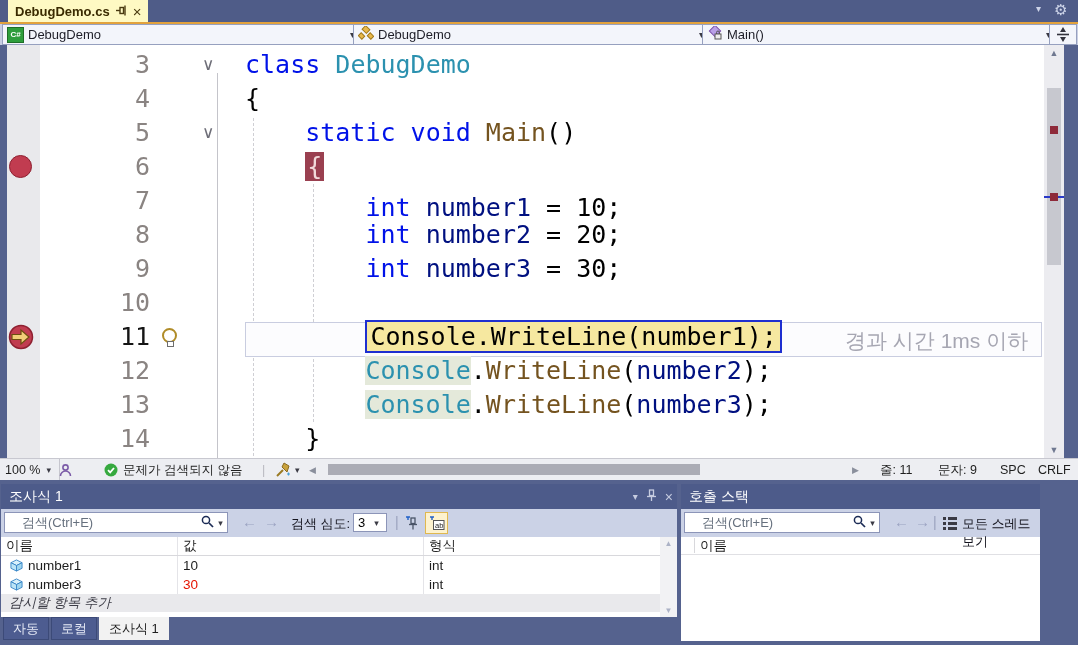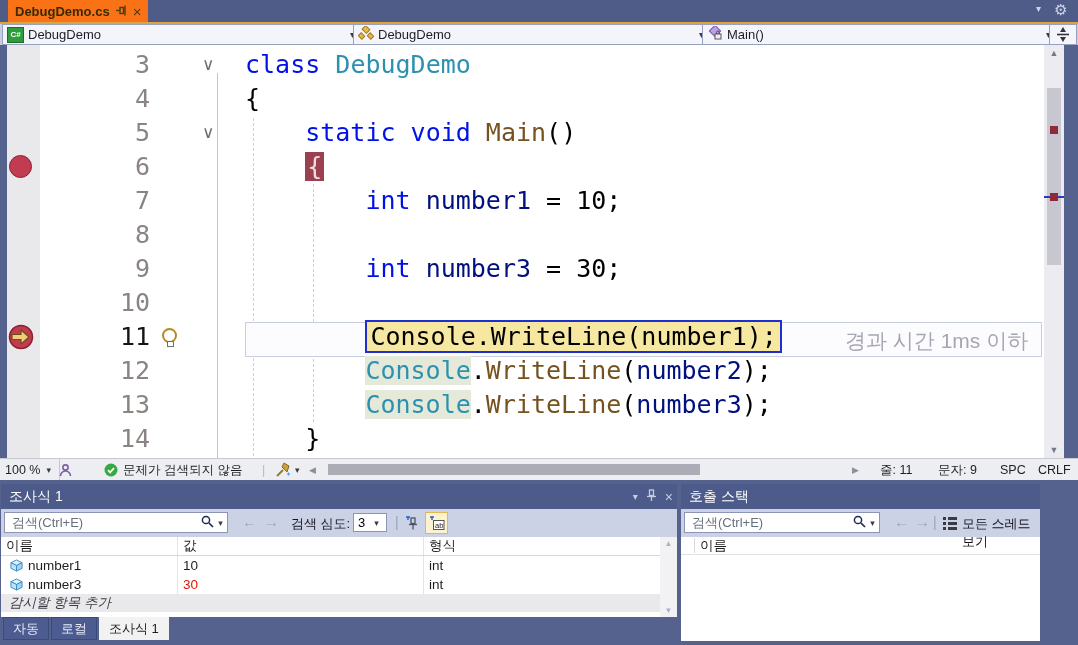--- a/index.html
+++ b/index.html
@@ -1,21 +1,21 @@
 <!DOCTYPE html>
 <html><head>
 <meta charset="utf-8">
 <style>
   html,body{margin:0;padding:0;width:1078px;height:645px;overflow:hidden;
     font-family:"Liberation Sans",sans-serif;-webkit-font-smoothing:antialiased;}
   #app{position:relative;width:1078px;height:645px;background:#55628E;}
 
   
   #tabstrip{position:absolute;left:0;top:0;width:1078px;height:22px;background:#4F5C88;}
-  #doctab{position:absolute;left:8px;top:0;height:22px;background:#f97316;display:flex;
+  #doctab{position:absolute;left:8px;top:0;height:22px;background:#fef9c3;display:flex;
     align-items:center;gap:6px;padding:0 7px;}
   #doctab .t{font-size:13px;font-weight:bold;color:#3A2A00;}
   #doctab .ic{color:#4A3A10;font-size:12px;line-height:1;}
   #accentline{position:absolute;left:0;top:22px;width:1078px;height:2px;background:#E2A23C;}
   .topright{position:absolute;top:3px;font-size:13px;color:#CDD4E8;}
 
   
   #navbar{position:absolute;left:0;top:24px;width:1078px;height:21px;background:#C9CFE3;}
   .combo{position:absolute;top:0;height:19px;background:#F3F5FB;border:1px solid #96A0BF;
     display:flex;align-items:center;gap:4px;padding:0 4px;font-size:13px;color:#1E1E28;}
@@ -79,21 +79,21 @@
   #bottom{position:absolute;left:0;top:480px;width:1078px;height:165px;background:#55628E;}
   .panel{position:absolute;background:#fff;overflow:hidden;}
   .ptitle{position:absolute;left:0;top:0;right:0;height:25px;background:#4D5B8A;color:#FFF;
     font-size:14px;display:flex;align-items:center;padding-left:8px;}
   .ptitle .ticons{position:absolute;right:4px;top:0;height:25px;display:flex;align-items:center;
     gap:8px;color:#C6CCE0;font-size:12px;}
   .ptool{position:absolute;left:0;top:25px;right:0;height:28px;background:#CBD2E6;}
   .searchwrap{position:absolute;top:3px;height:21px;background:#fff;border:1px solid #8C95B8;
     display:flex;align-items:center;box-sizing:border-box;}
   .searchwrap input{border:none;outline:none;flex:1;font-size:13px;color:#30303A;height:17px;
-    padding-left:7px;font-family:"Liberation Sans",sans-serif;background:transparent;min-width:0;}
+    padding-left:17px;font-family:"Liberation Sans",sans-serif;background:transparent;min-width:0;}
   .searchwrap input::placeholder{color:#66707E;}
   .searchwrap .dd{width:13px;text-align:center;color:#3A3A44;font-size:9px;}
   .navarr{position:absolute;top:4px;font-size:15px;color:#9BA3C2;}
   .toollbl{position:absolute;top:6px;font-size:13px;color:#14141E;}
   .minicombo{position:absolute;top:4px;width:34px;height:19px;background:#fff;
     border:1px solid #8C95B8;display:flex;align-items:center;box-sizing:border-box;font-size:13px;}
   .minicombo span{flex:1;text-align:center;}
   .minicombo .dd{font-size:9px;color:#3A3A44;padding-right:2px;}
   .tsep{position:absolute;top:5px;color:#9AA2BE;font-size:14px;}
   .toolicon{position:absolute;top:5px;width:18px;height:18px;display:flex;align-items:center;
@@ -205,22 +205,22 @@
     <div class="guide" style="left:217px;top:28px;height:385px;"></div>
     <div class="guide dash" style="left:253px;top:73px;height:338px;"></div>
     <div class="guide dash" style="left:313px;top:139px;height:238px;"></div>
     <div id="curband"></div>
     <div id="perftip">경과 시간 1ms 이하</div>
     <div id="code-lines">
         <div class="code-row"><span class="ln">3</span><span class="mid"><span class="chev">∨</span></span><span class="code" style="padding-left: 0ch;"><span class="c-kw">class</span><span class="c-pl"> </span><span class="c-ty">DebugDemo</span></span></div>
         <div class="code-row"><span class="ln">4</span><span class="mid"></span><span class="code" style="padding-left: 0ch;"><span class="c-pl">{</span></span></div>
         <div class="code-row"><span class="ln">5</span><span class="mid"><span class="chev">∨</span></span><span class="code" style="padding-left: 4ch;"><span class="c-kw">static</span><span class="c-pl"> </span><span class="c-kw">void</span><span class="c-pl"> </span><span class="c-me">Main</span><span class="c-pl">()</span></span></div>
         <div class="code-row"><span class="ln">6</span><span class="mid"></span><span class="code" style="padding-left: 4ch;"><span class="c-bp">{</span></span></div>
-        <div class="code-row"><span class="ln">7</span><span class="mid"></span><span class="code" style="padding-left: 8ch;"><span class="c-kw">int</span><span class="c-pl"> </span><span class="c-id">number1</span><span class="c-pl"> = 10;</span></span></div>
-        <div class="code-row"><span class="ln">8</span><span class="mid"></span></div>
+        <div class="code-row"><span class="ln">7</span><span class="mid"></span><span class="code" style="padding-left: 8ch; margin-top: 7px;"><span class="c-kw">int</span><span class="c-pl"> </span><span class="c-id">number1</span><span class="c-pl"> = 10;</span></span></div>
+        <div class="code-row"><span class="ln">8</span><span class="mid"></span><span class="code" style="padding-left: 8ch;"><span class="c-kw">int</span><span class="c-pl"> </span><span class="c-id">number2</span><span class="c-pl"> = 20;</span></span></div>
         <div class="code-row"><span class="ln">9</span><span class="mid"></span><span class="code" style="padding-left: 8ch;"><span class="c-kw">int</span><span class="c-pl"> </span><span class="c-id">number3</span><span class="c-pl"> = 30;</span></span></div>
         <div class="code-row"><span class="ln">10</span><span class="mid"></span><span class="code" style="padding-left: 0ch;"></span></div>
         <div class="code-row"><span class="ln ln-cur">11</span><span class="mid"><span class="bulb"></span></span><span class="code" style="padding-left: 8ch;"><span class="curbox">Console.WriteLine(number1);</span></span></div>
         <div class="code-row"><span class="ln">12</span><span class="mid"></span><span class="code" style="padding-left: 8ch; text-align: center;"><span class="c-tyh">Console</span><span class="c-pl">.</span><span class="c-me">WriteLine</span><span class="c-pl">(</span><span class="c-id">number2</span><span class="c-pl">);</span></span></div>
         <div class="code-row"><span class="ln">13</span><span class="mid"></span><span class="code" style="padding-left: 8ch;"><span class="c-tyh">Console</span><span class="c-pl">.</span><span class="c-me">WriteLine</span><span class="c-pl">(</span><span class="c-id">number3</span><span class="c-pl">);</span></span></div>
         <div class="code-row"><span class="ln">14</span><span class="mid"></span><span class="code" style="padding-left: 4ch;"><span class="c-pl">}</span></span></div>
         <div class="code-row"><span class="ln">15</span><span class="mid"></span><span class="code" style="padding-left: 0ch;"></span></div>
       </div>
     <div id="margin-layer">
         <div class="bp-dot" style="top: 110px;"></div>

